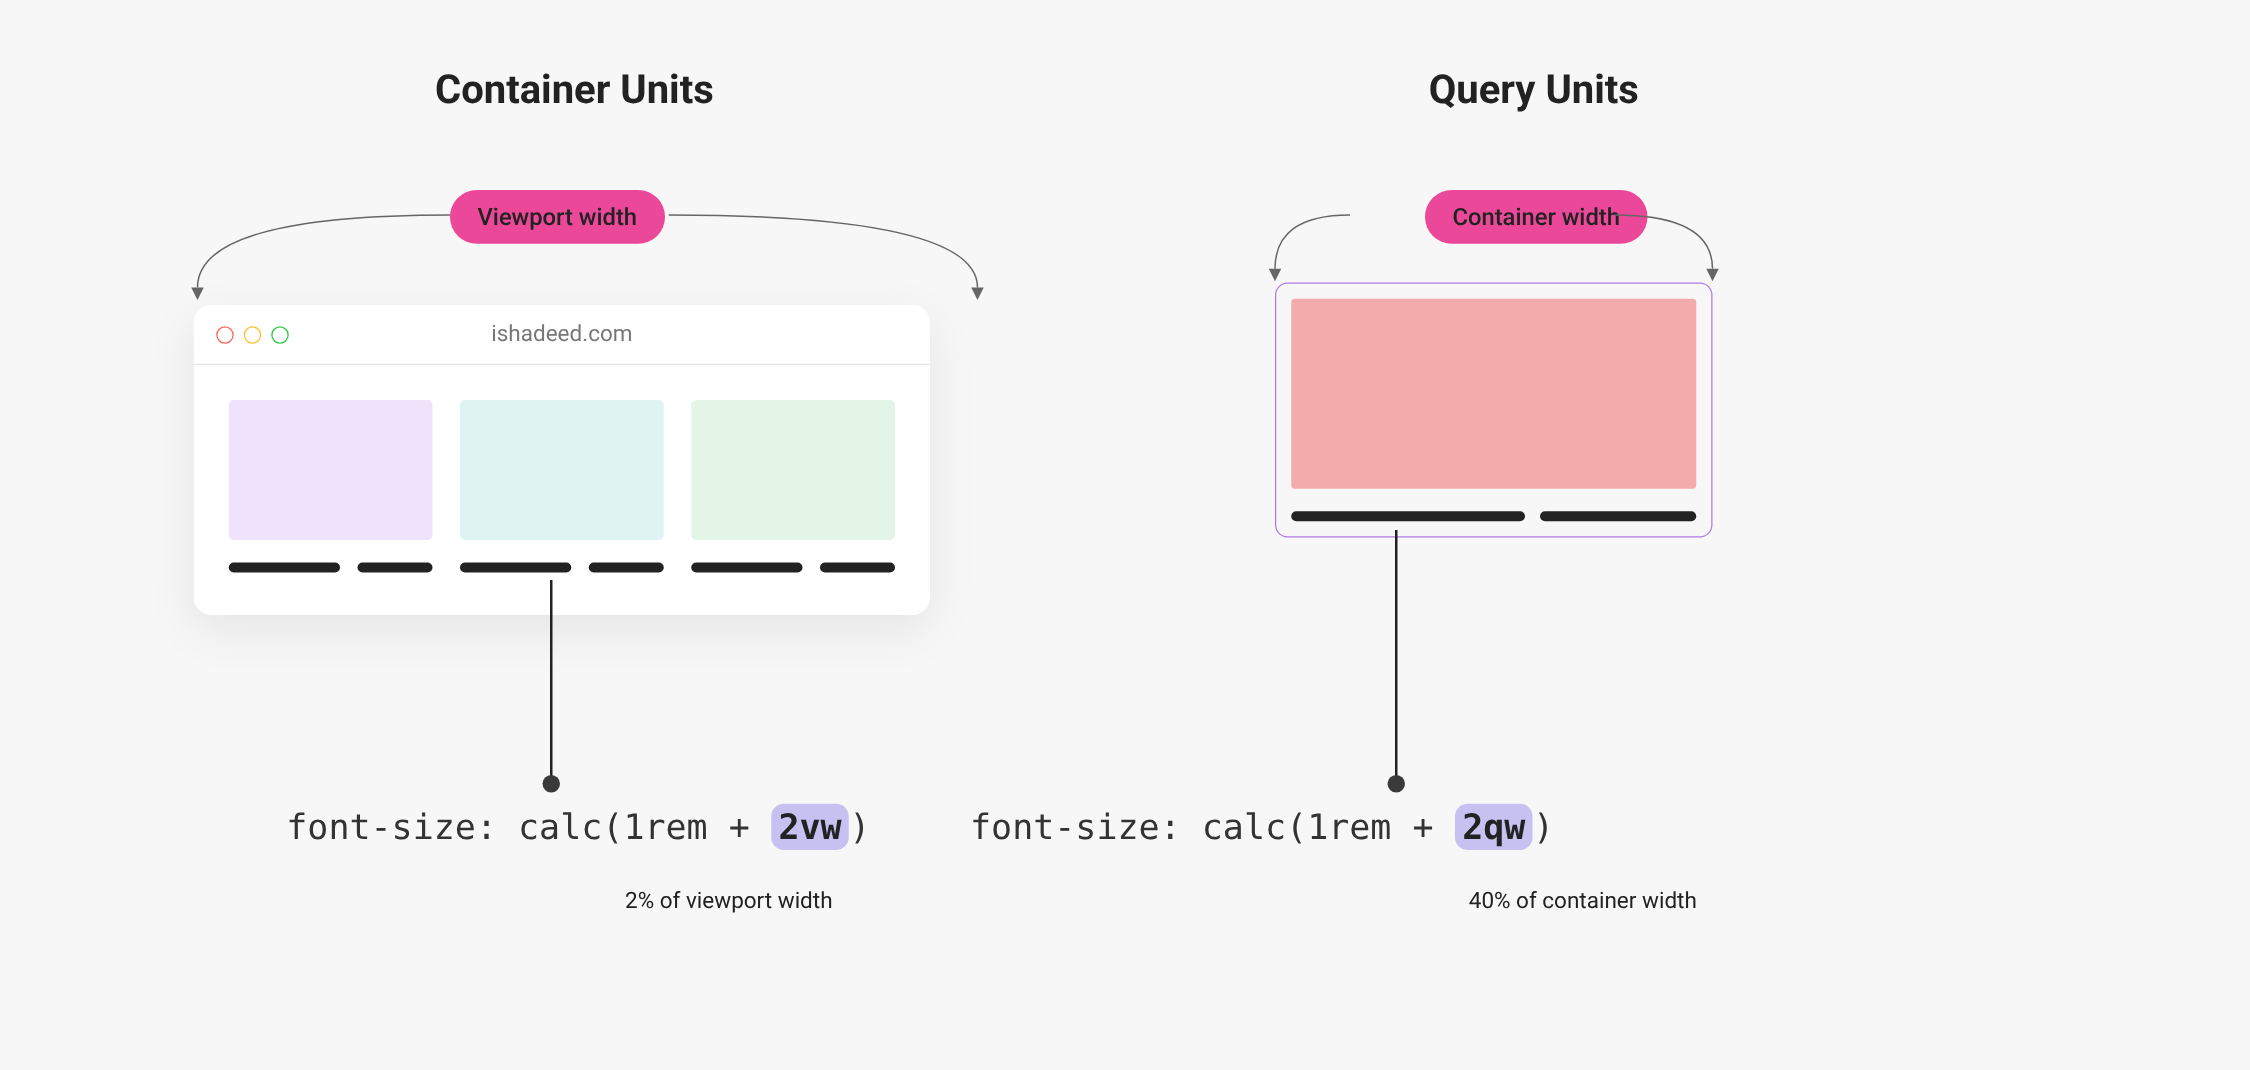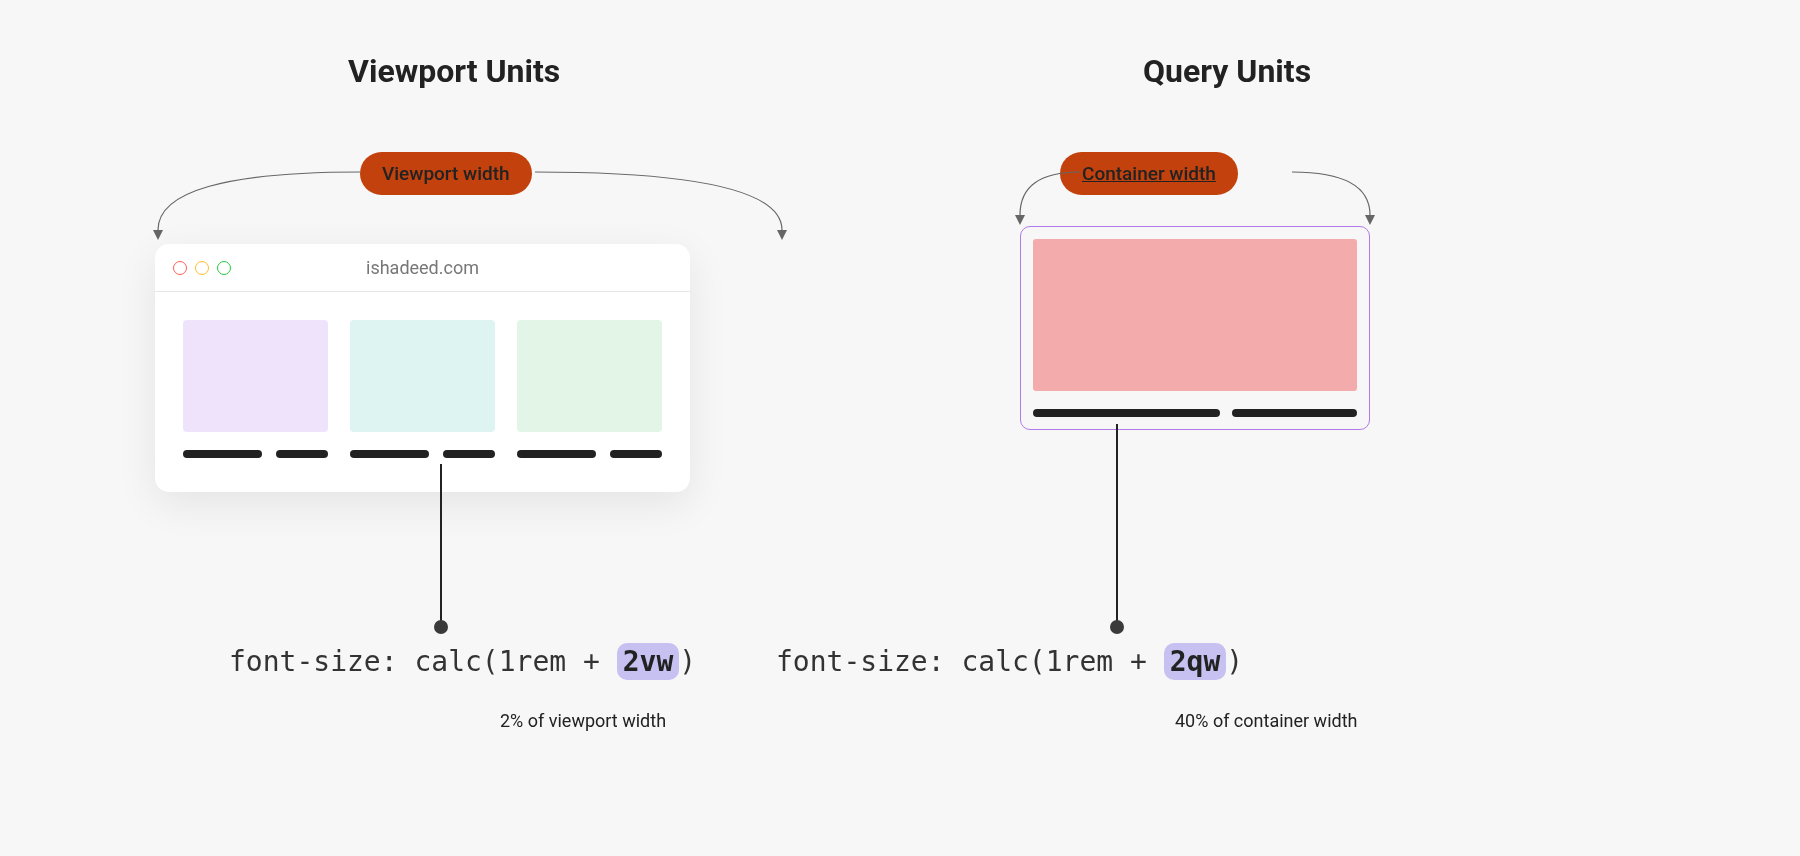--- a/index.html
+++ b/index.html
@@ -15,43 +15,43 @@
       position: absolute;
       font-size: 32px;
       font-weight: 700;
     }
     .title-left { top: 52px; left: 348px; }
     .title-right { top: 52px; left: 1143px; }
 
     
     .pill {
       position: absolute;
-      background: #c2410c;
+      background: #ec4899;
       color: #222;
       padding: 10px 22px;
       border-radius: 999px;
       font-size: 19px;
       font-weight: 500;
       text-align: right;
     }
     .pill-left { top: 152px; left: 360px; }
-    .pill-right { top: 152px; left: 1060px; text-decoration: underline; }
+    .pill-right { top: 152px; left: 1140px; }
 
     
     .arrow-svg {
       position: absolute;
       pointer-events: none;
     }
 
     
     .browser {
       position: absolute;
       top: 244px;
       left: 155px;
-      width: 535px;
+      width: 589px;
       background: #fff;
       border-radius: 14px;
       box-shadow: 0 12px 40px rgba(0,0,0,0.08);
       overflow: hidden;
     }
     .browser-bar {
       height: 48px;
       border-bottom: 1px solid #e7e7e7;
       display: flex;
       align-items: center;
@@ -148,21 +148,21 @@
       font-size: 18px;
       font-weight: 400;
       color: #222;
     }
     .caption-left { top: 710px; left: 500px; }
     .caption-right { top: 710px; left: 1175px; }
   </style>
 </head>
 <body>
 
-<div class="title title-left">Viewport Units</div>
+<div class="title title-left">Container Units</div>
 <div class="title title-right">Query Units</div>
 
 <div class="pill pill-left">Viewport width</div>
 <div class="pill pill-right">Container width</div>
 
 <svg class="arrow-svg" style="top:150px; left:150px; width:640px; height:90px;">
   <path d="M 210 22 Q 8 22 8 80" fill="none" stroke="#666" stroke-width="1.2"></path>
   <polygon points="3,80 13,80 8,90" fill="#666"></polygon>
   <path d="M 385 22 Q 632 22 632 80" fill="none" stroke="#666" stroke-width="1.2"></path>
   <polygon points="627,80 637,80 632,90" fill="#666"></polygon>

